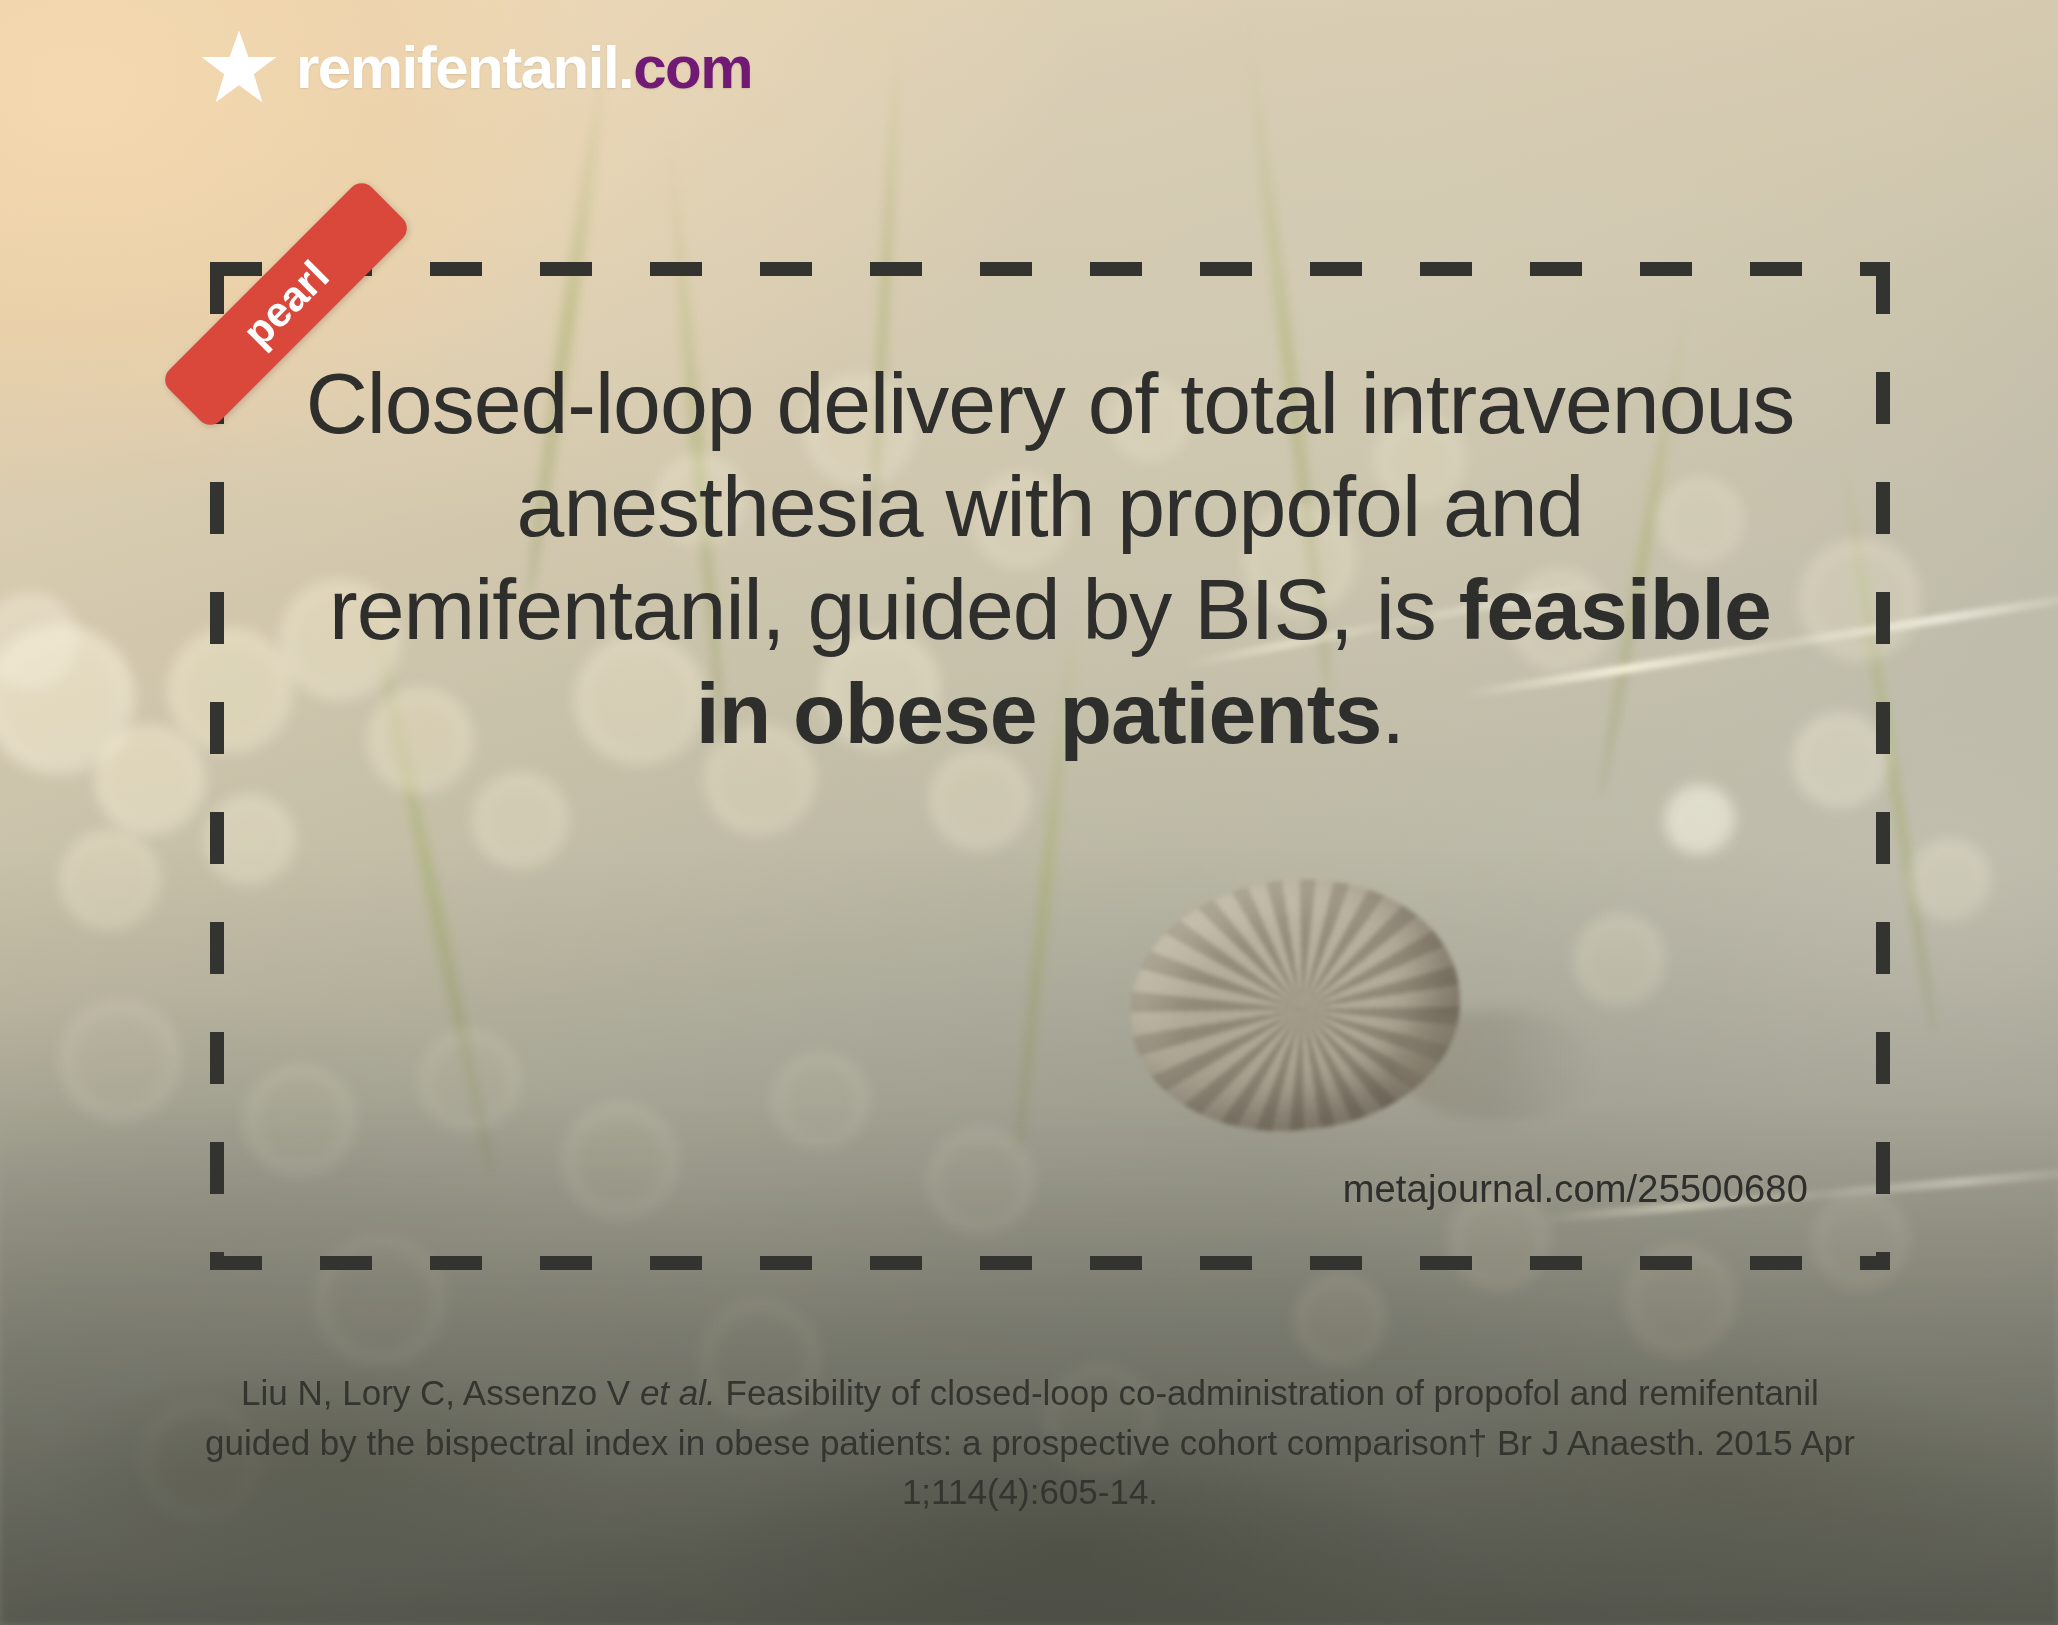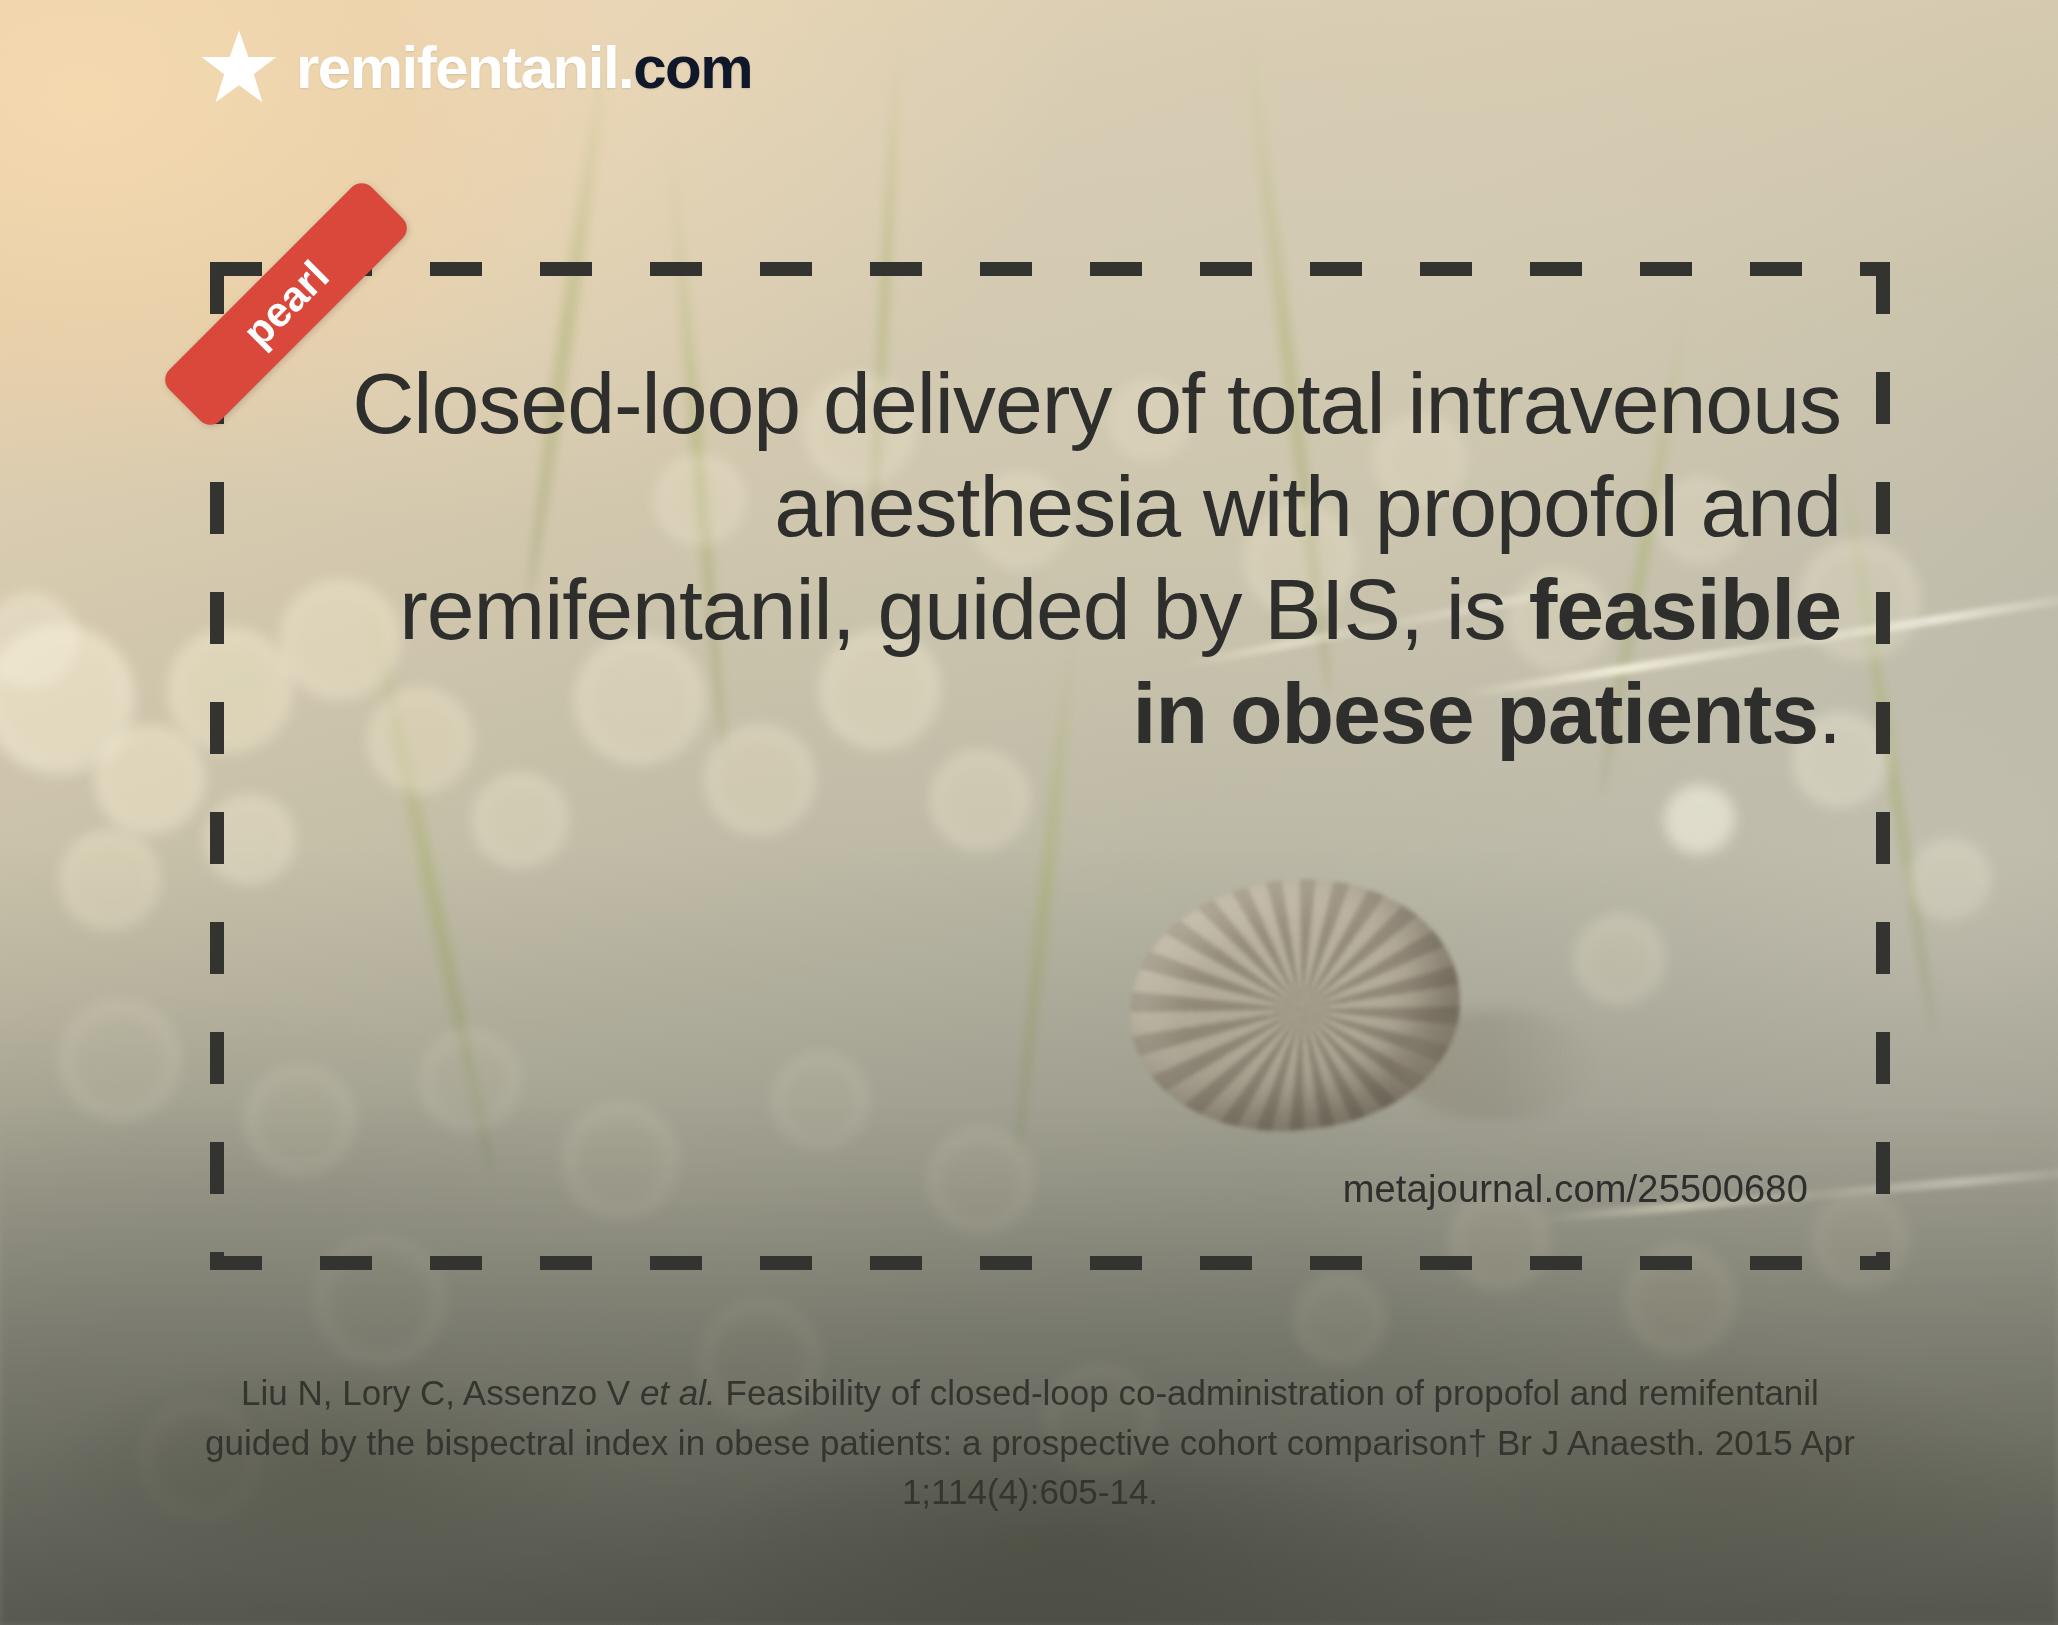--- a/index.html
+++ b/index.html
@@ -108,21 +108,21 @@
     height:92px;
   }
   #logo .star { width:78px; height:78px; display:block; }
   #logo .wordmark {
     font-size:60px; font-weight:bold; letter-spacing:-1.5px;
     line-height:1;
     text-shadow:0 1px 2px rgba(0,0,0,0.10);
   }
   #logo .wm-name { color:#ffffff; }
   #logo .wm-dot  { color:#ffffff; }
-  #logo .wm-tld  { color:#0f172a; }
+  #logo .wm-tld  { color:#701a75; }
 
   
   #pearl-box {
     position:absolute;
     left:210px; top:262px;
     width:1680px; height:1008px;
   }
   .dash { position:absolute; background:transparent; }
   .dash-h {
     left:0; width:100%; height:14px;
@@ -160,26 +160,25 @@
     transform:rotate(180deg) scale(1,1);
     writing-mode:horizontal-tb;
     line-height:1;
   }
 
   
   #headline {
     position:absolute;
     left:300px; top:352px;
     width:1500px;
-    text-align:right;
+    text-align:center;
     color:#2e2e2c;
     font-size:86px;
     line-height:1.20;
     letter-spacing:-1px;
-    margin-left:41px;
   }
   #headline b { font-weight:bold; }
 
   
   #pearl-url {
     position:absolute;
     right:250px; top:1168px;
     font-size:38px; font-weight:normal;
     color:#2e2e2c;
     letter-spacing:0.2px;

